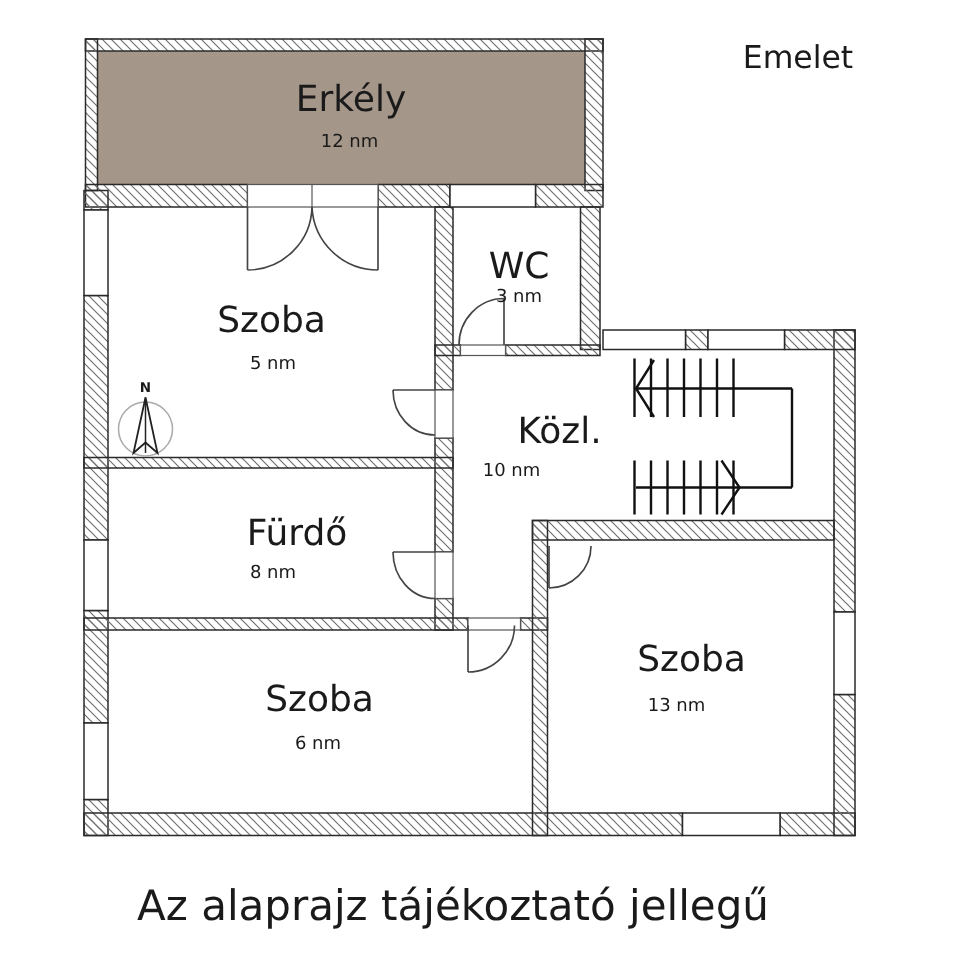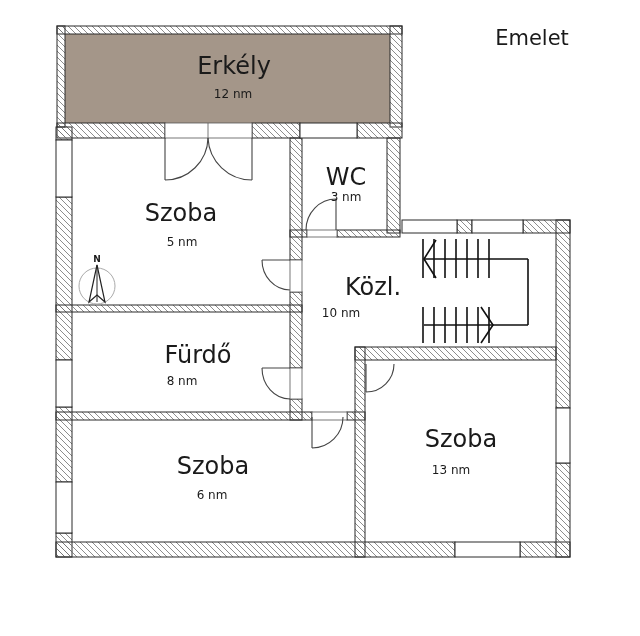--- a/index.html
+++ b/index.html
@@ -137,13 +137,14 @@
   <div class="label room-area" style="left:182px;top:381px;">8 nm</div>
 
   <div class="label room-name" style="left:213px;top:466px;">Szoba</div>
   <div class="label room-area" style="left:212px;top:495px;">6 nm</div>
 
   <div class="label room-name" style="left:461px;top:439px;">Szoba</div>
   <div class="label room-area" style="left:451px;top:470px;">13 nm</div>
 
   <div class="label north-letter" style="left:97px;top:259px;">N</div>
 
+  <div class="label caption" style="left:302px;top:604px;">Az alaprajz tájékoztató jellegű</div>
 </div>
 
 </body></html>

